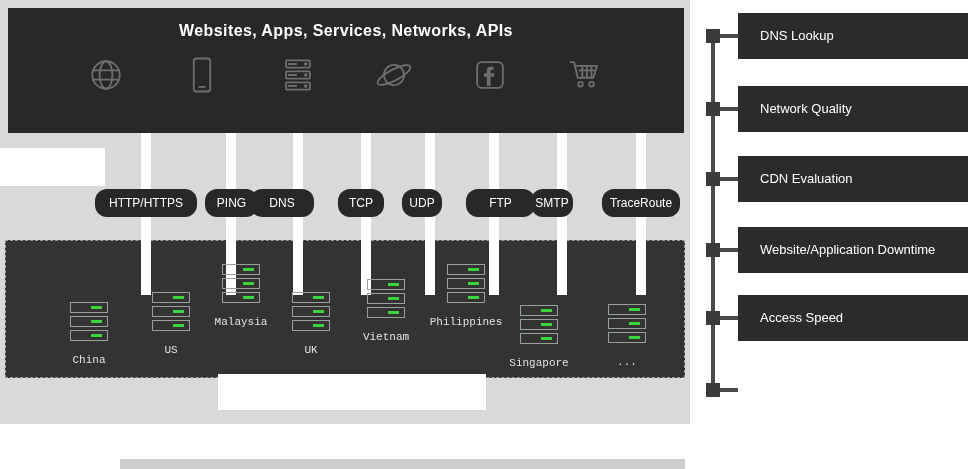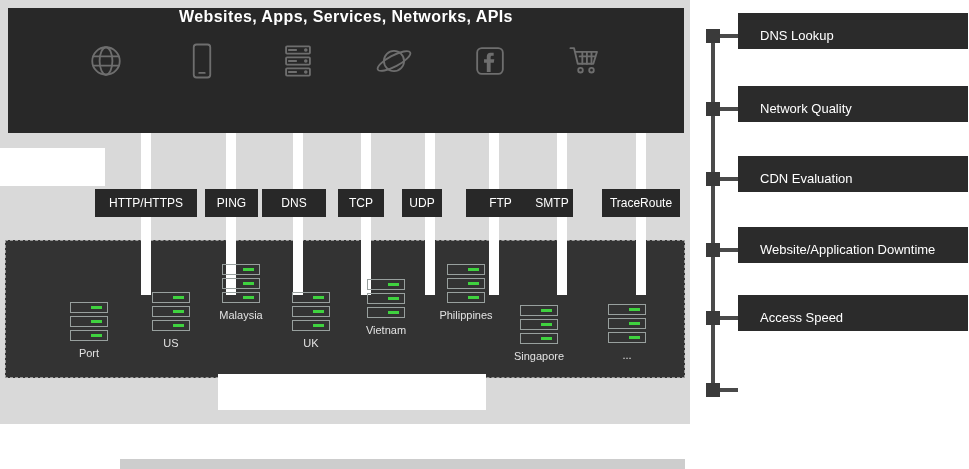--- a/index.html
+++ b/index.html
@@ -3,45 +3,45 @@
 <meta charset="utf-8">
 <style>
   * { box-sizing: border-box; margin: 0; padding: 0; }
   html, body { background: #ffffff; }
   body { font-family: "Liberation Sans", sans-serif; }
   .canvas { position: relative; width: 969px; height: 469px; background: #ffffff; overflow: hidden; }
 
   .gray-bg { position: absolute; left: 0; top: 0; width: 690px; height: 424px; background: #d9d9d9; z-index: 0; }
 
   .top-panel { position: absolute; left: 8px; top: 8px; width: 676px; height: 125px; background: #282828; z-index: 3; }
-  .top-title { text-align: center; color: #ffffff; font-size: 16px; font-weight: bold; letter-spacing: .4px; }
+  .top-title { margin-top: 14px; text-align: center; color: #ffffff; font-size: 16px; font-weight: bold; letter-spacing: .4px; }
   .icon-row { margin-top: 13px; display: flex; justify-content: center; align-items: center; gap: 52px; }
   .icon-row svg { display: block; stroke: #6e6e6e; fill: none; stroke-width: 2; stroke-linecap: round; stroke-linejoin: round; }
 
   .bar { position: absolute; top: 133px; width: 10px; height: 162px; background: #ffffff; z-index: 2; }
 
   .proto { position: absolute; top: 189px; height: 28px; line-height: 28px; background: #282828; color: #ffffff;
-           font-size: 12px; text-align: center; z-index: 3; }
+           font-size: 12px; text-align: center; z-index: 3; border-radius: 12px; }
 
   .nodes-panel { position: absolute; left: 5px; top: 240px; width: 680px; height: 138px; background: #333333;
                  border: 1px dashed #9b9b9b; z-index: 1; }
 
   .stack { position: absolute; z-index: 3; }
   .srv { position: relative; width: 38px; height: 11px; border: 1px solid #98a09e; margin-bottom: 3px; }
   .led { position: absolute; right: 5px; top: 3px; width: 11px; height: 3px; background: #3fd23f; }
-  .loc { position: absolute; left: 50%; top: 100%; transform: translateX(-50%); margin-top: 3px;
-         color: #e2e2e2; font-size: 11px; white-space: nowrap; }
+  .loc { position: absolute; left: 50%; top: 100%; transform: translateX(-50%); margin-top: 10px;
+         color: #e2e2e2; font-size: 11px; white-space: nowrap; font-family: Liberation Mono, monospace; }
 
   .white-box { position: absolute; background: #ffffff; z-index: 4; }
   .bottom-strip { position: absolute; left: 120px; top: 459px; width: 565px; height: 10px; background: #cdcdcd; z-index: 1; }
 
   .vline { position: absolute; left: 711px; top: 30px; width: 4px; height: 364px; background: #4a4a4a; z-index: 1; }
   .node-sq { position: absolute; left: 706px; width: 14px; height: 14px; background: #3a3a3a; z-index: 2; }
   .stub { position: absolute; left: 713px; width: 25px; height: 4px; background: #4a4a4a; z-index: 1; }
-  .metric { position: absolute; left: 738px; width: 230px; height: 36px; line-height: 46px; background: #2b2b2b;
+  .metric { position: absolute; left: 738px; width: 230px; height: 46px; line-height: 46px; background: #2b2b2b;
             color: #ffffff; font-size: 13px; padding-left: 22px; z-index: 2; }
 </style>
 </head>
 <body>
 
 <div class="canvas">
 
   <div class="gray-bg"></div>
 
   <div class="top-panel">
@@ -104,40 +104,40 @@
   <div class="bar" style="left:226px"></div>
   <div class="bar" style="left:293px"></div>
   <div class="bar" style="left:361px"></div>
   <div class="bar" style="left:425px"></div>
   <div class="bar" style="left:489px"></div>
   <div class="bar" style="left:557px"></div>
   <div class="bar" style="left:636px"></div>
 
   <div class="proto" style="left:95px;width:102px">HTTP/HTTPS</div>
   <div class="proto" style="left:205px;width:53px">PING</div>
-  <div class="proto" style="left:262px;width:64px">DNS</div>
+  <div class="proto" style="left:250px;width:64px">DNS</div>
   <div class="proto" style="left:338px;width:46px">TCP</div>
   <div class="proto" style="left:402px;width:40px">UDP</div>
   <div class="proto" style="left:466px;width:69px">FTP</div>
   <div class="proto" style="left:531px;width:42px">SMTP</div>
   <div class="proto" style="left:602px;width:78px">TraceRoute</div>
 
   <div class="nodes-panel"></div>
 
   <div class="stack" style="left:70px;top:302px">
     <div class="srv">
         <i class="led"></i>
       </div>
     <div class="srv">
         <i class="led"></i>
       </div>
     <div class="srv">
         <i class="led"></i>
       </div>
-    <div class="loc">Port</div>
+    <div class="loc">China</div>
   </div>
   <div class="stack" style="left:152px;top:292px">
     <div class="srv">
         <i class="led"></i>
       </div>
     <div class="srv">
         <i class="led"></i>
       </div>
     <div class="srv">
         <i class="led"></i>

